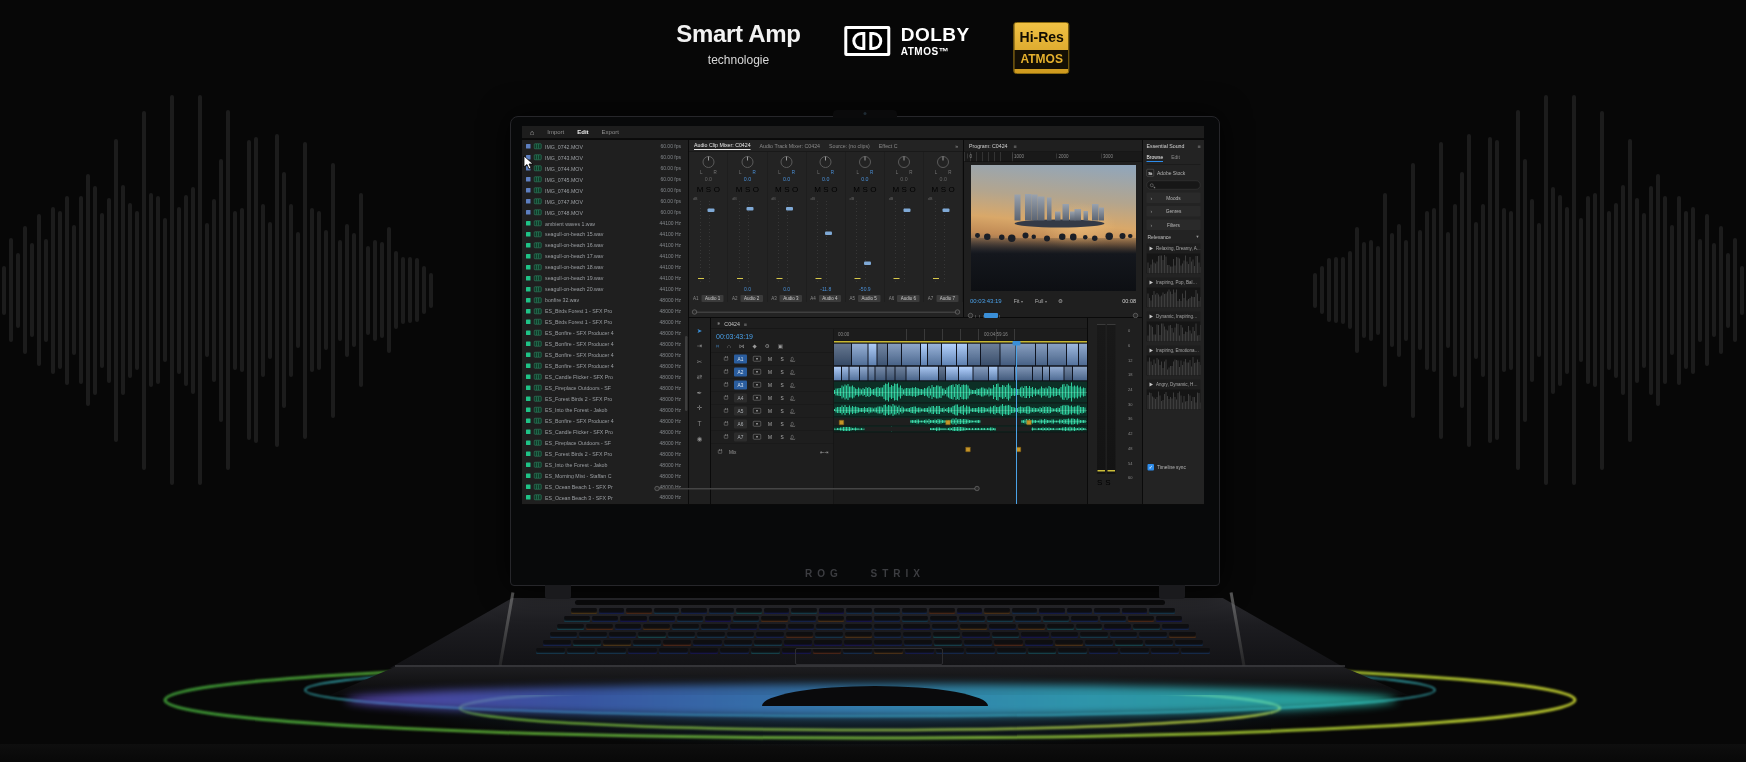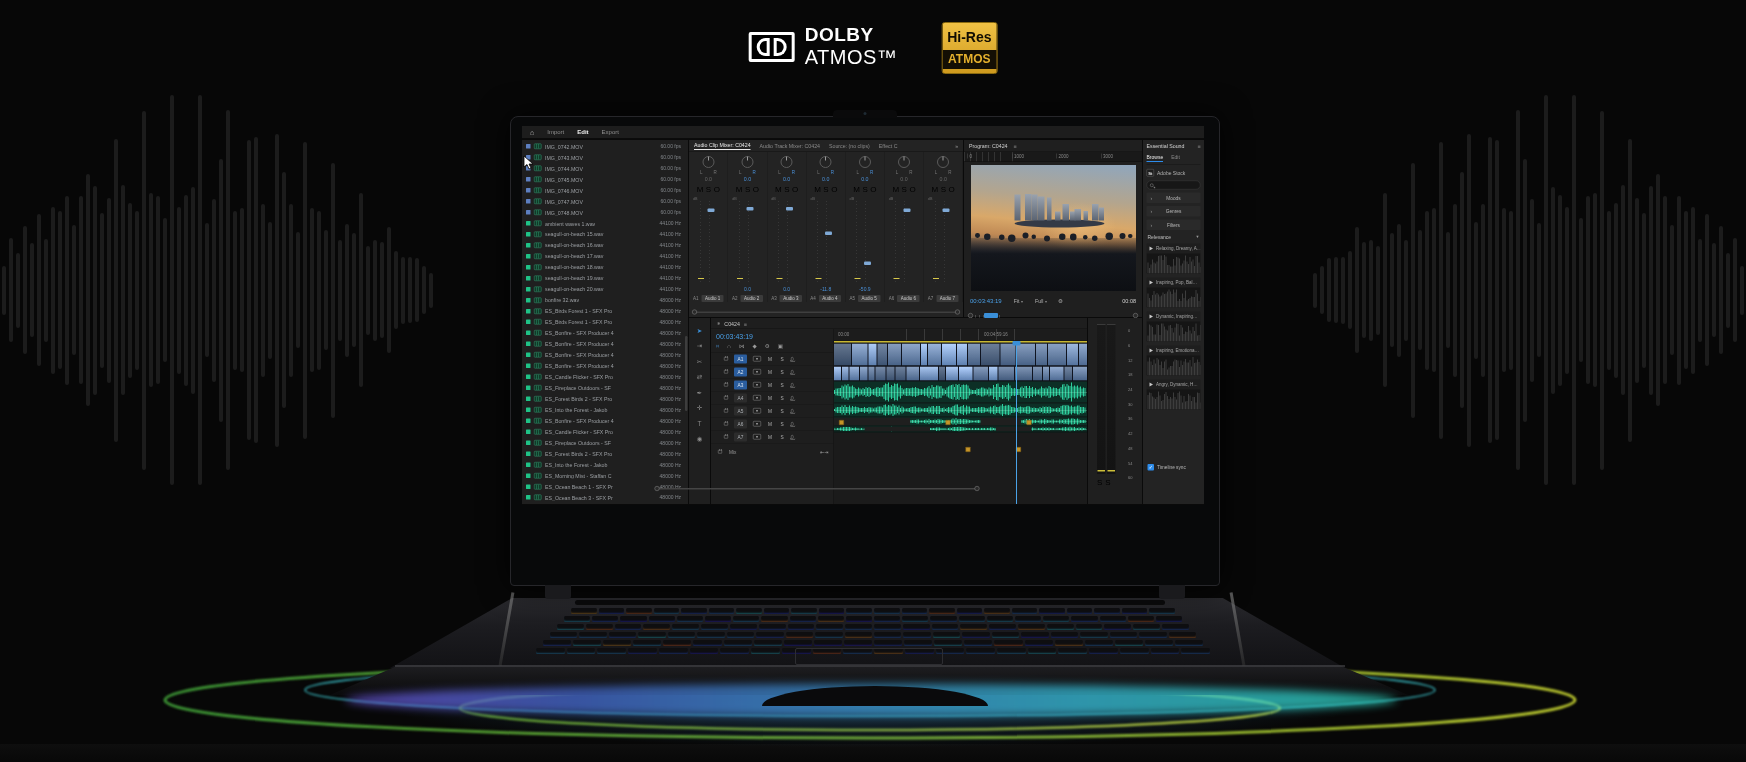--- a/index.html
+++ b/index.html
@@ -18,21 +18,21 @@
 .feat-t{color:#f2f2f2;font-size:24px;font-weight:bold;letter-spacing:-.3px}
 .feat-s{color:#d8d8d8;font-size:12px;margin-top:5px}
 .dolby{display:flex;align-items:center;gap:10px;margin-top:4px}
 .dolby-badge{width:46px;height:30px;border:3px solid #fff;border-radius:2px;display:flex;align-items:center;justify-content:center;gap:4px;padding:2px;background:#000}
 .dd{width:13px;height:18px;background:#fff;position:relative}
 .dd.l{border-radius:9px 0 0 9px}.dd.r{border-radius:0 9px 9px 0}
 .dd.l::after,.dd.r::after{content:"";position:absolute;top:3px;width:7px;height:12px;background:#000}
 .dd.l::after{left:3px;border-radius:6px 0 0 6px}
 .dd.r::after{right:3px;border-radius:0 6px 6px 0}
 .dolby-txt .d1{color:#fff;font-weight:bold;font-size:19px;letter-spacing:.5px}
-.dolby-txt .d2{color:#fff;font-weight:normal;font-size:20px;letter-spacing:.5px}
+.dolby-txt .d2{color:#fff;font-weight:bold;font-size:10px;letter-spacing:.5px}
 .hires{width:56px;height:52px;background:linear-gradient(180deg,#f0c144,#cf9a1e);border-radius:3px;overflow:hidden;text-align:center;margin-top:2px;border:1px solid #8a6a10}
 .hires .h1{color:#120d02;font-weight:bold;font-size:14px;padding-top:6px}
 .hires .h2{background:#140f04;color:#e5b02d;font-weight:bold;font-size:12px;margin-top:5px;padding:2px 0 3px}
 
 
 #glowsvg{position:absolute;left:120px;top:652px;z-index:1}
 #softglow{position:absolute;left:380px;top:662px;width:980px;height:86px;background:radial-gradient(ellipse at 50% 50%,rgba(70,150,210,.30),rgba(0,0,0,0) 70%);z-index:2}
 #base{position:absolute;left:390px;top:598px;width:955px;height:70px;clip-path:polygon(12.8% 0,87.2% 0,100% 100%,0 100%);background:linear-gradient(180deg,#2a2a2e 0%,#1c1c20 40%,#121215 100%);z-index:10}
 #front{position:absolute;left:330px;top:667px;width:1078px;height:28px;clip-path:polygon(6% 0,94% 0,100% 100%,0 100%);background:linear-gradient(180deg,#1d1d20,#0a0a0b);z-index:10}
 #vent{position:absolute;left:575px;top:600px;width:590px;height:5px;background:#0b0b0c;border-radius:3px;z-index:11}
@@ -334,20 +334,24 @@
       <div class="bar" style="height: 126px;"></div>
       <div class="bar" style="height: 78px;"></div>
       <div class="bar" style="height: 67px;"></div>
       <div class="bar" style="height: 66px;"></div>
       <div class="bar" style="height: 64px;"></div>
       <div class="bar" style="height: 48px;"></div>
       <div class="bar" style="height: 35px;"></div>
     </div>
 
   <div id="features">
+    <div class="feat">
+      <div class="feat-t">Smart Amp</div>
+      <div class="feat-s">technologie</div>
+    </div>
     <div class="dolby">
       <div class="dolby-badge">
           <div class="dd l"></div>
           <div class="dd r"></div>
         </div>
       <div class="dolby-txt">
         <div class="d1">DOLBY</div>
         <div class="d2">ATMOS™</div>
       </div>
     </div>
@@ -2122,18 +2126,19 @@
                 </div>
               </div>
             </div>
           <div id="essync">
             <span class="cb">✓</span>
             <span class="lb">Timeline sync</span>
           </div>
         </div>
       </div>
     </div>
+    <div id="chin"><span>ROG STRIX</span></div>
   </div>
 
   <svg id="cursor" width="12" height="16">
     <polygon points="1,1 1,12 4,9.5 6,14 8,13 6,9 10,9" fill="#fff" stroke="#000" stroke-width="0.8"></polygon>
   </svg>
 </div>
 
 </body></html>

